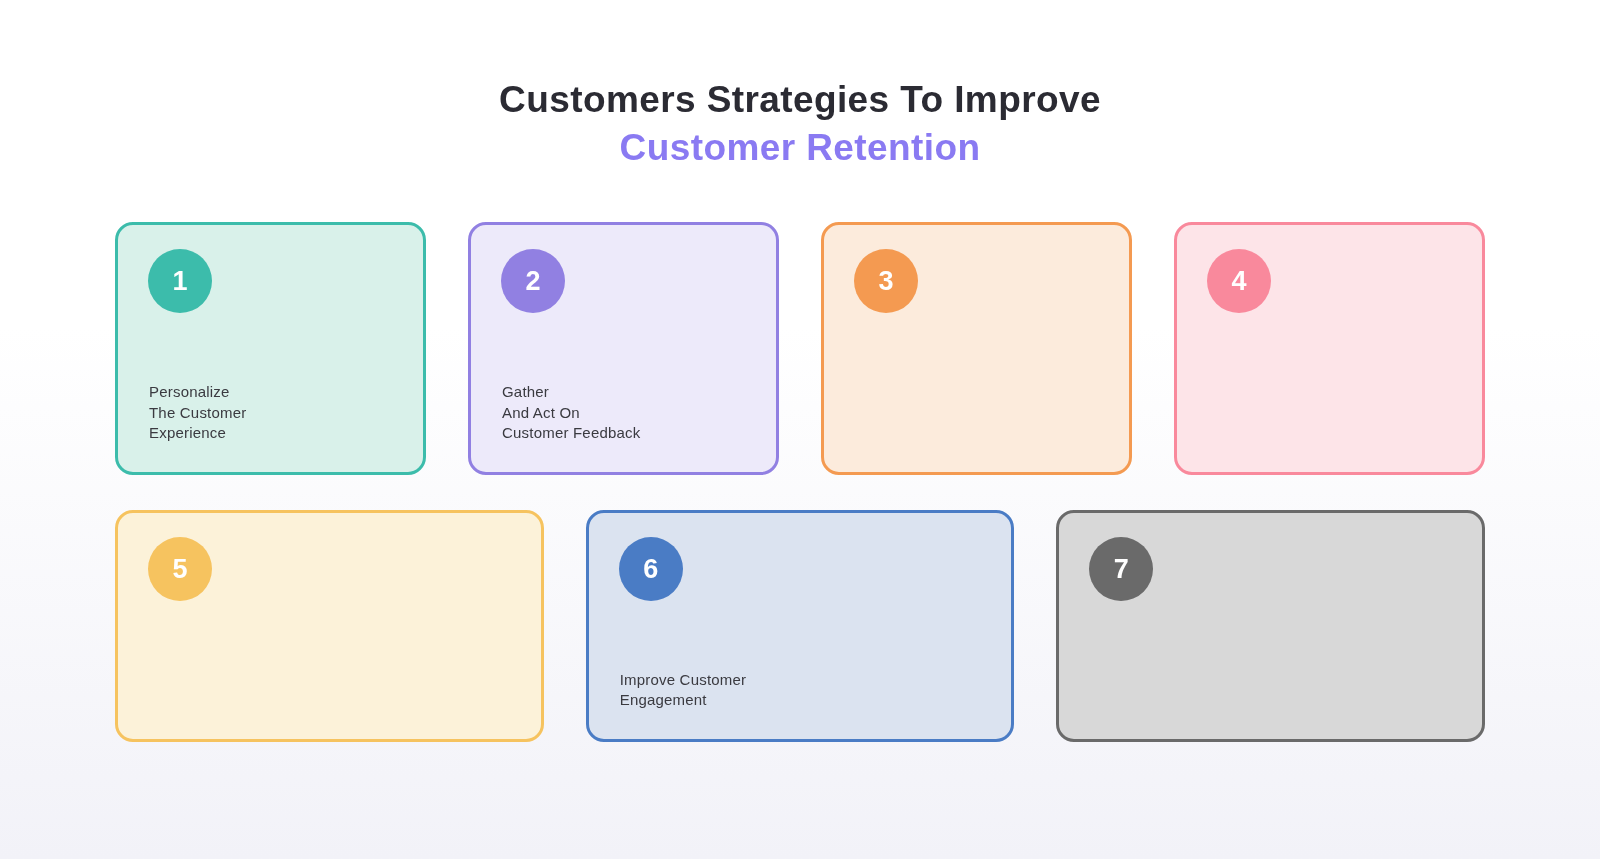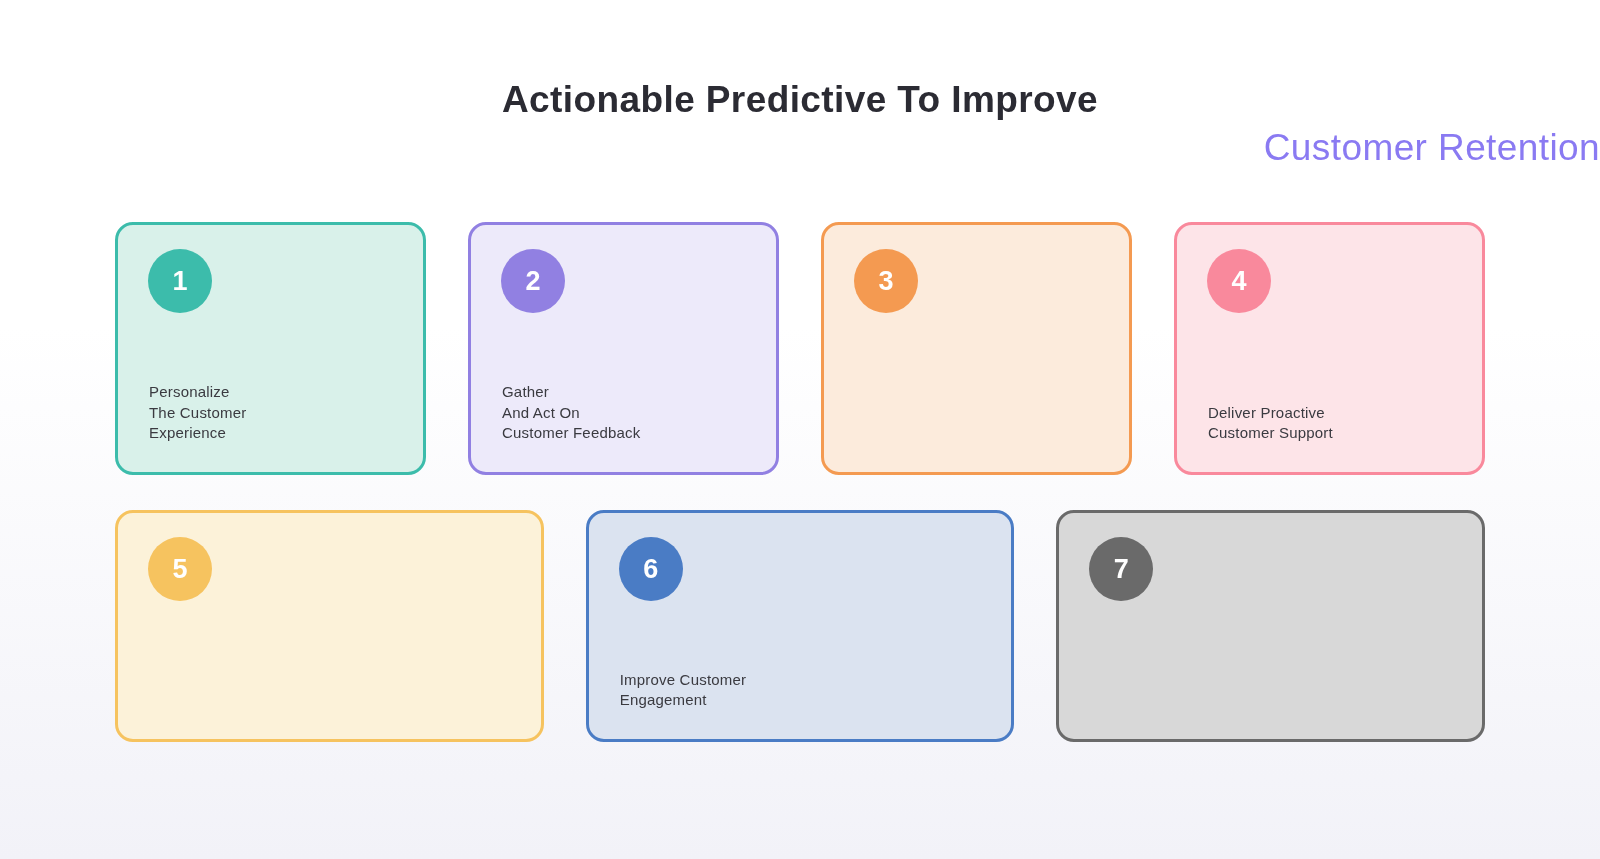--- a/index.html
+++ b/index.html
@@ -29,24 +29,23 @@
   .title-line1 {
     font-size: 37px;
     line-height: 48px;
     font-weight: 800;
     letter-spacing: 0.4px;
     color: var(--title-color);
   }
   .title-line2 {
     font-size: 37px;
     line-height: 48px;
-    font-weight: 400;
+    font-weight: 700;
     letter-spacing: 0.4px;
     color: var(--accent-title-color);
-    text-align: right;
   }
 
   
   .grid {
     width: 1370px;
     margin: 50px auto 0 auto;
   }
   .row {
     display: flex;
     gap: 42px;
@@ -93,21 +92,21 @@
     color: var(--text-color);
     white-space: pre-line;
   }
 </style>
 </head>
 <body>
 
 <div class="canvas">
 
   <div class="header">
-    <div class="title-line1">Actionable Predictive To Improve</div>
+    <div class="title-line1">Customers Strategies To Improve</div>
     <div class="title-line2">Customer Retention</div>
   </div>
 
   <div class="grid">
 
     <div class="row row-1">
 
       <div class="card" style="--accent: #3cbcab; --bg: #d9f1ea;">
         <div class="badge">
           <span>1</span>
@@ -129,22 +128,20 @@
       <div class="card" style="--accent: #f49a51; --bg: #fcebdc;">
         <div class="badge">
           <span>3</span>
         </div>
       </div>
 
       <div class="card" style="--accent: #f9899c; --bg: #fde4e8;">
         <div class="badge">
           <span>4</span>
         </div>
-        <div class="card-text">Deliver Proactive
-Customer Support</div>
       </div>
 
     </div>
 
     <div class="row row-2">
 
       <div class="card" style="--accent: #f6c35f; --bg: #fcf2d9;">
         <div class="badge">
           <span>5</span>
         </div>

